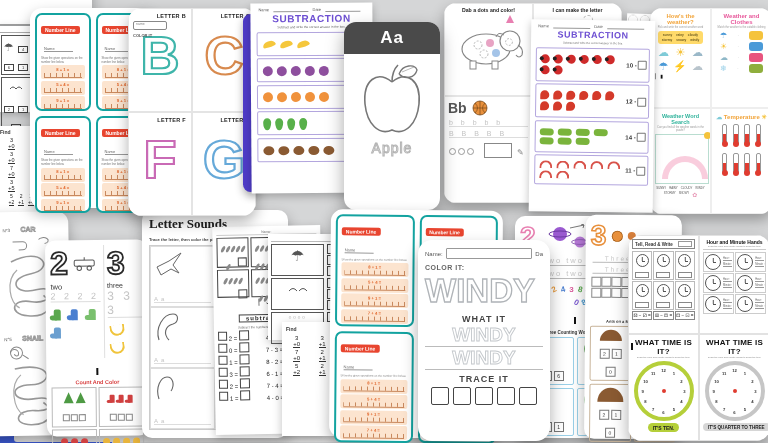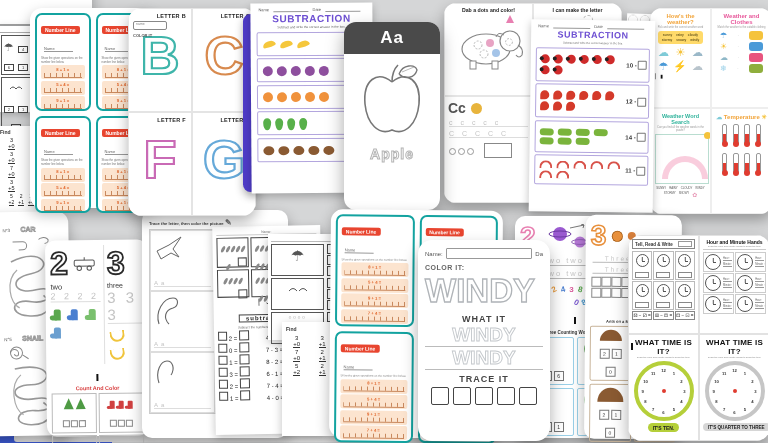--- a/index.html
+++ b/index.html
@@ -206,36 +206,40 @@
         <div style="margin-top:4px">
           <i class="sock" style="background:#5aa84e"></i>
           <i class="sock" style="background:#4a7fd0"></i>
           <i class="sock" style="background:#7ac06e"></i>
           <i class="sock" style="background:#6a9fd0"></i>
         </div>
       </div>
       <div style="flex:1;padding-left:3px;overflow:hidden">
         <span class="out2" style="font-size:32px">3</span>
         <div style="font-size:7px;color:#333">three</div>
-        <div class="dashword" style="font-size:15px">3 3 3</div>
+        <div class="dashword" style="font-size:12px">3 3 3</div>
         <div style="margin-top:4px"><i class="ban"></i><i class="ban"></i></div>
       </div>
     </div>
     <div style="text-align:center;margin-top:3px"><span class="imark"></span></div>
     <div style="font-size:5.5px;font-weight:bold;color:#d84040;text-align:center">Count And Color</div>
     <div style="display:grid;grid-template-columns:1fr 1fr;gap:2px;margin-top:2px">
       <div style="border:.6px solid #bbb;padding:1px;text-align:center"><i class="tree"></i><i class="tree"></i><br><span class="mini-sq"></span><span class="mini-sq"></span><span class="mini-sq"></span></div>
       <div style="border:.6px solid #bbb;padding:1px;text-align:center"><i class="stk"></i><i class="stk"></i><i class="stk"></i><br><span class="mini-sq"></span><span class="mini-sq"></span><span class="mini-sq"></span></div>
       <div style="border:.6px solid #bbb;padding:1px;text-align:center"><i class="ball-r"></i><i class="ball-r"></i><i class="ball-r"></i><br><span class="mini-sq"></span><span class="mini-sq"></span><span class="mini-sq"></span></div>
       <div style="border:.6px solid #bbb;padding:1px;text-align:center"><i class="ball-y"></i><i class="ball-y"></i><i class="ball-y"></i><i class="ball-y"></i><br><span class="mini-sq"></span><span class="mini-sq"></span><span class="mini-sq"></span></div>
 
     </div>
   </div>
 
   <div class="card" style="left:142px;top:210px;width:146px;height:228px;padding:6px 7px;border-radius:10px">
+    <div style="display:flex;justify-content:space-between;align-items:flex-end">
+      <div style="font-family:'Liberation Serif',serif;font-weight:bold;font-size:13px;color:#222">Letter Sounds</div>
+      <div style="font-size:4.5px;color:#555"><span>Name:</span> ──────</div>
+    </div>
     <div style="font-size:4.2px;color:#444;margin:2px 0;font-weight:bold"><span>Trace the letter, then color the picture</span> <span style="font-size:8px;color:#777">✎</span></div>
     <div style="display:grid;grid-template-columns:1fr 1fr;border:.6px solid #ccc">
       <div style="border:.5px solid #ddd;height:55px;padding:2px;position:relative">
         <svg width="34" height="30" viewBox="0 0 34 30">
             <path d="M4 18 L16 12 L28 4 L20 16 L26 24 L18 20 L8 26 Z" stroke="#666" fill="none" stroke-width="1"></path>
           </svg>
         <div class="dashword" style="font-size:6px;position:absolute;left:3px;right:3px;bottom:3px">Aa</div>
       </div>
       <div style="border:.5px solid #ddd;height:55px;padding:2px;position:relative">
         <svg width="30" height="32" viewBox="0 0 30 32">
@@ -484,20 +488,36 @@
             <i style="width:8px;height:8px;border-radius:50%;background:#e8a4c4"></i>
             <i style="width:8px;height:8px;border:1px dashed #bbb;border-radius:50%"></i>
             <i style="width:8px;height:8px;border:1px dashed #bbb;border-radius:50%"></i>
             <i style="width:8px;height:8px;border:1px dashed #bbb;border-radius:50%"></i>
           </div>
         </div>
         <div style="font-size:4px;color:#555;text-align:center;margin-top:3px">F is for</div>
       </div>
       <div style="border:.5px solid #e6e6e6;padding:3px">
         <div style="display:flex;align-items:center;gap:5px">
+          <span style="font-size:14px;font-weight:bold;color:#555">Bb</span>
+          <svg width="16" height="16" viewBox="0 0 16 16">
+              <circle cx="8" cy="8" r="7" fill="#e8903c" stroke="#7a4a1a" stroke-width=".8"></circle>
+              <path d="M1 8 h14 M8 1 v14 M3 3 q5 5 0 10 M13 3 q-5 5 0 10" stroke="#7a4a1a" fill="none" stroke-width=".7"></path>
+            </svg>
+        </div>
+        <div class="dashword" style="font-size:7px;margin:3px 1px">b  b  b  b  b</div>
+        <div class="dashword" style="font-size:7px;margin:3px 1px">B  B  B  B  B</div>
+        <div style="margin-top:3px">
+          <i style="display:inline-block;width:5px;height:5px;border:.7px solid #999;border-radius:50%;margin:0 1px"></i><i style="display:inline-block;width:5px;height:5px;border:.7px solid #999;border-radius:50%;margin:0 1px"></i><i style="display:inline-block;width:5px;height:5px;border:.7px solid #999;border-radius:50%;margin:0 1px"></i>
+          <span style="display:inline-block;width:26px;height:13px;border:.8px solid #888;margin-left:5px;vertical-align:middle"></span>
+          <span style="font-size:8px;color:#888">✎</span>
+        </div>
+      </div>
+      <div style="border:.5px solid #e6e6e6;padding:3px">
+        <div style="display:flex;align-items:center;gap:5px">
           <span style="font-size:14px;font-weight:bold;color:#555">Cc</span>
           <i style="width:11px;height:11px;border-radius:50%;background:#e8b43c;display:inline-block"></i>
         </div>
         <div class="dashword" style="font-size:7px;margin:3px 1px">c  c  c  c  c</div>
         <div class="dashword" style="font-size:7px;margin:3px 1px">C  C  C  C  C</div>
         <div style="margin-top:3px">
           <i style="display:inline-block;width:5px;height:5px;border:.7px solid #999;border-radius:50%;margin:0 1px"></i><i style="display:inline-block;width:5px;height:5px;border:.7px solid #999;border-radius:50%;margin:0 1px"></i><i style="display:inline-block;width:5px;height:5px;border:.7px solid #999;border-radius:50%;margin:0 1px"></i>
           <span style="display:inline-block;width:26px;height:13px;border:.8px solid #888;margin-left:5px;vertical-align:middle"></span>
         </div>
       </div>
@@ -505,21 +525,21 @@
   </div>
 
   <div class="card" style="left:344px;top:22px;width:96px;height:188px;border-radius:12px;overflow:hidden;box-shadow:0 8px 18px rgba(0,0,0,.35)">
     <div style="height:32px;background:#4a4a4a;color:#fff;font-size:17px;font-weight:bold;text-align:center;line-height:32px;letter-spacing:1px">Aa</div>
     <svg width="66" height="78" viewBox="0 0 66 78" style="margin:8px auto 0">
       <path d="M33 20 C18 8 4 18 6 42 C8 62 20 74 33 68 C46 74 58 62 60 42 C62 18 48 8 33 20" stroke="#777" fill="none" stroke-width="1.6"></path>
       <path d="M33 20 C33 12 35 7 39 3" stroke="#777" fill="none" stroke-width="1.6"></path>
       <path d="M40 12 C44 2 56 2 58 8 C56 16 46 18 40 12" stroke="#777" fill="none" stroke-width="1.3"></path>
       <path d="M43 10 l12 -5" stroke="#999" stroke-width=".7"></path>
     </svg>
-    <div style="text-align:center;font-size:14px;font-weight:bold;color:#fff;-webkit-text-stroke:1px #b4b4b4;letter-spacing:1px;margin-top:6px">Apple</div>
+    <div style="text-align:center;font-size:14px;font-weight:normal;color:#fff;-webkit-text-stroke:1px #b4b4b4;letter-spacing:1px;margin-top:0">Apple</div>
   </div>
 
   <div class="sheet hexbg" style="left:624px;top:14px;width:42px;height:182px;transform:rotate(2deg)"></div>
 
   <div class="card" style="left:650px;top:8px;width:122px;height:206px;border-radius:12px;overflow:hidden">
     <div class="wx-grid">
       <div class="wxq">
         <div class="wx-title" style="color:#f2a53c">How's the weather?</div>
         <div class="wx-sub">Pick and write the correct weather word</div>
         <div class="wx-bank">

